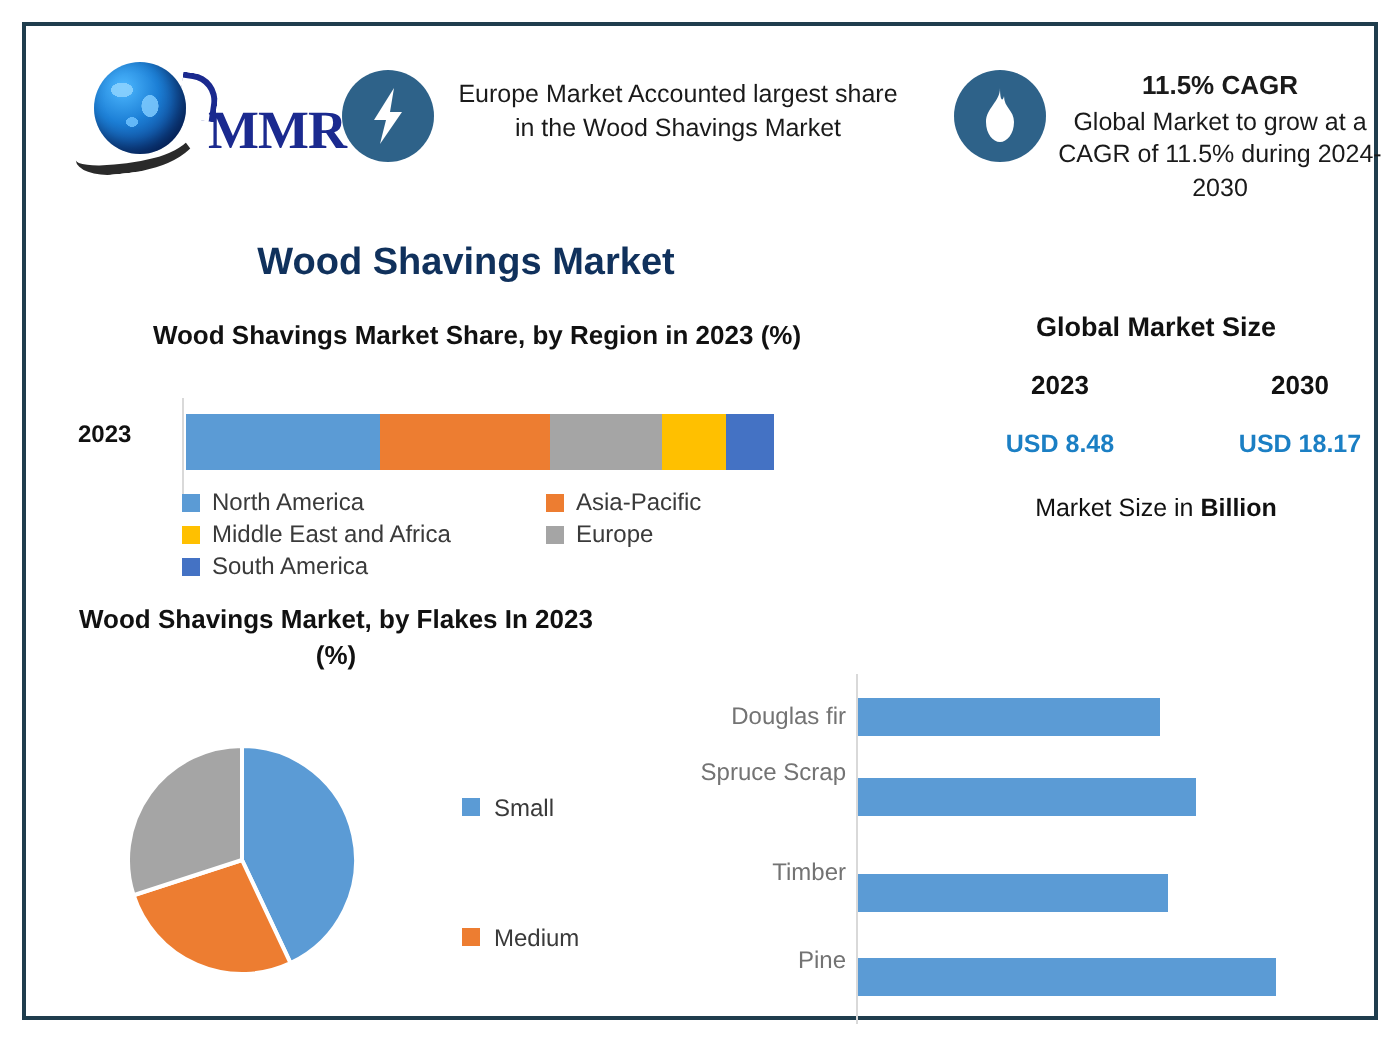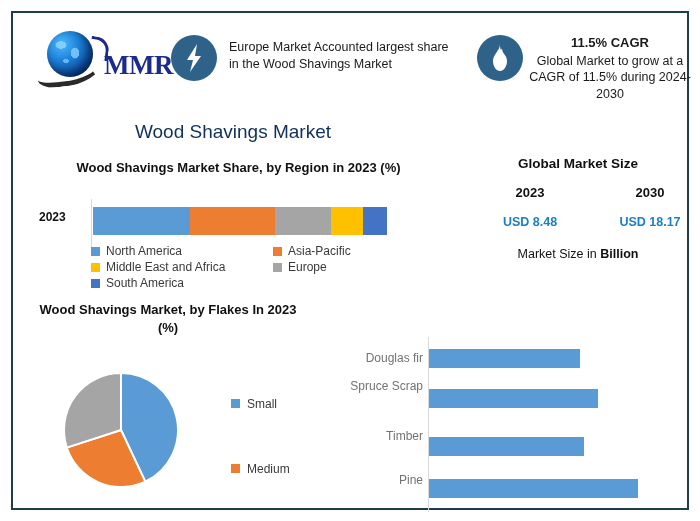--- a/index.html
+++ b/index.html
@@ -24,29 +24,29 @@
   .mmr-txt{position:absolute;left:52px;top:25px;font-family:"Liberation Serif",serif;
     font-weight:bold;font-size:27px;color:#1b2a8f;letter-spacing:-.5px;margin-left:17px;}
   .mmr-hook{position:absolute;left:55px;top:12px;width:16px;height:20px;
     border:3px solid #1b2a8f;border-left:none;border-bottom:none;border-radius:0 14px 0 0;transform:rotate(8deg);}
 
   .circ{position:absolute;border-radius:50%;background:#2e6289;}
   .bolt-circ{left:158px;top:22px;width:46px;height:46px;}
   .flame-circ{left:464px;top:22px;width:46px;height:46px;}
   .bolt-circ svg,.flame-circ svg{position:absolute;left:0;top:0;}
 
-  .hdr-txt1{position:absolute;left:216px;top:26px;width:220px;text-align:left;
+  .hdr-txt1{position:absolute;left:216px;top:26px;width:220px;text-align:center;
     font-size:12.5px;line-height:17px;color:#1a1a1a;}
   .hdr-txt2{position:absolute;left:506px;top:22px;width:182px;text-align:center;
     font-size:12.5px;line-height:16.5px;color:#1a1a1a;}
   .hdr-txt2 .b{font-weight:bold;font-size:13px;display:block;margin-bottom:1px;}
 
   
   #main-title{position:absolute;left:0;top:108px;width:440px;text-align:center;
-    font-size:19px;font-weight:normal;color:#10315c;}
+    font-size:19px;font-weight:bold;color:#10315c;}
 
   
   #share-title{position:absolute;left:48px;top:146px;width:355px;text-align:center;
     font-size:13px;font-weight:bold;color:#111;line-height:18px;}
   #share-plot{position:absolute;left:78px;top:186px;width:300px;height:48px;}
   #share-axis{position:absolute;left:0;top:0;width:1px;height:48px;background:#d9d9d9;}
   #share-cat{position:absolute;left:26px;top:197px;font-size:12px;font-weight:bold;color:#111;}
   .seg{position:absolute;top:8px;height:28px;}
   #share-legend{position:absolute;left:78px;top:231px;width:322px;font-size:12px;color:#3a3a3a;}
   .lg-row{display:flex;width:100%;margin-bottom:2px;gap:42px;}

